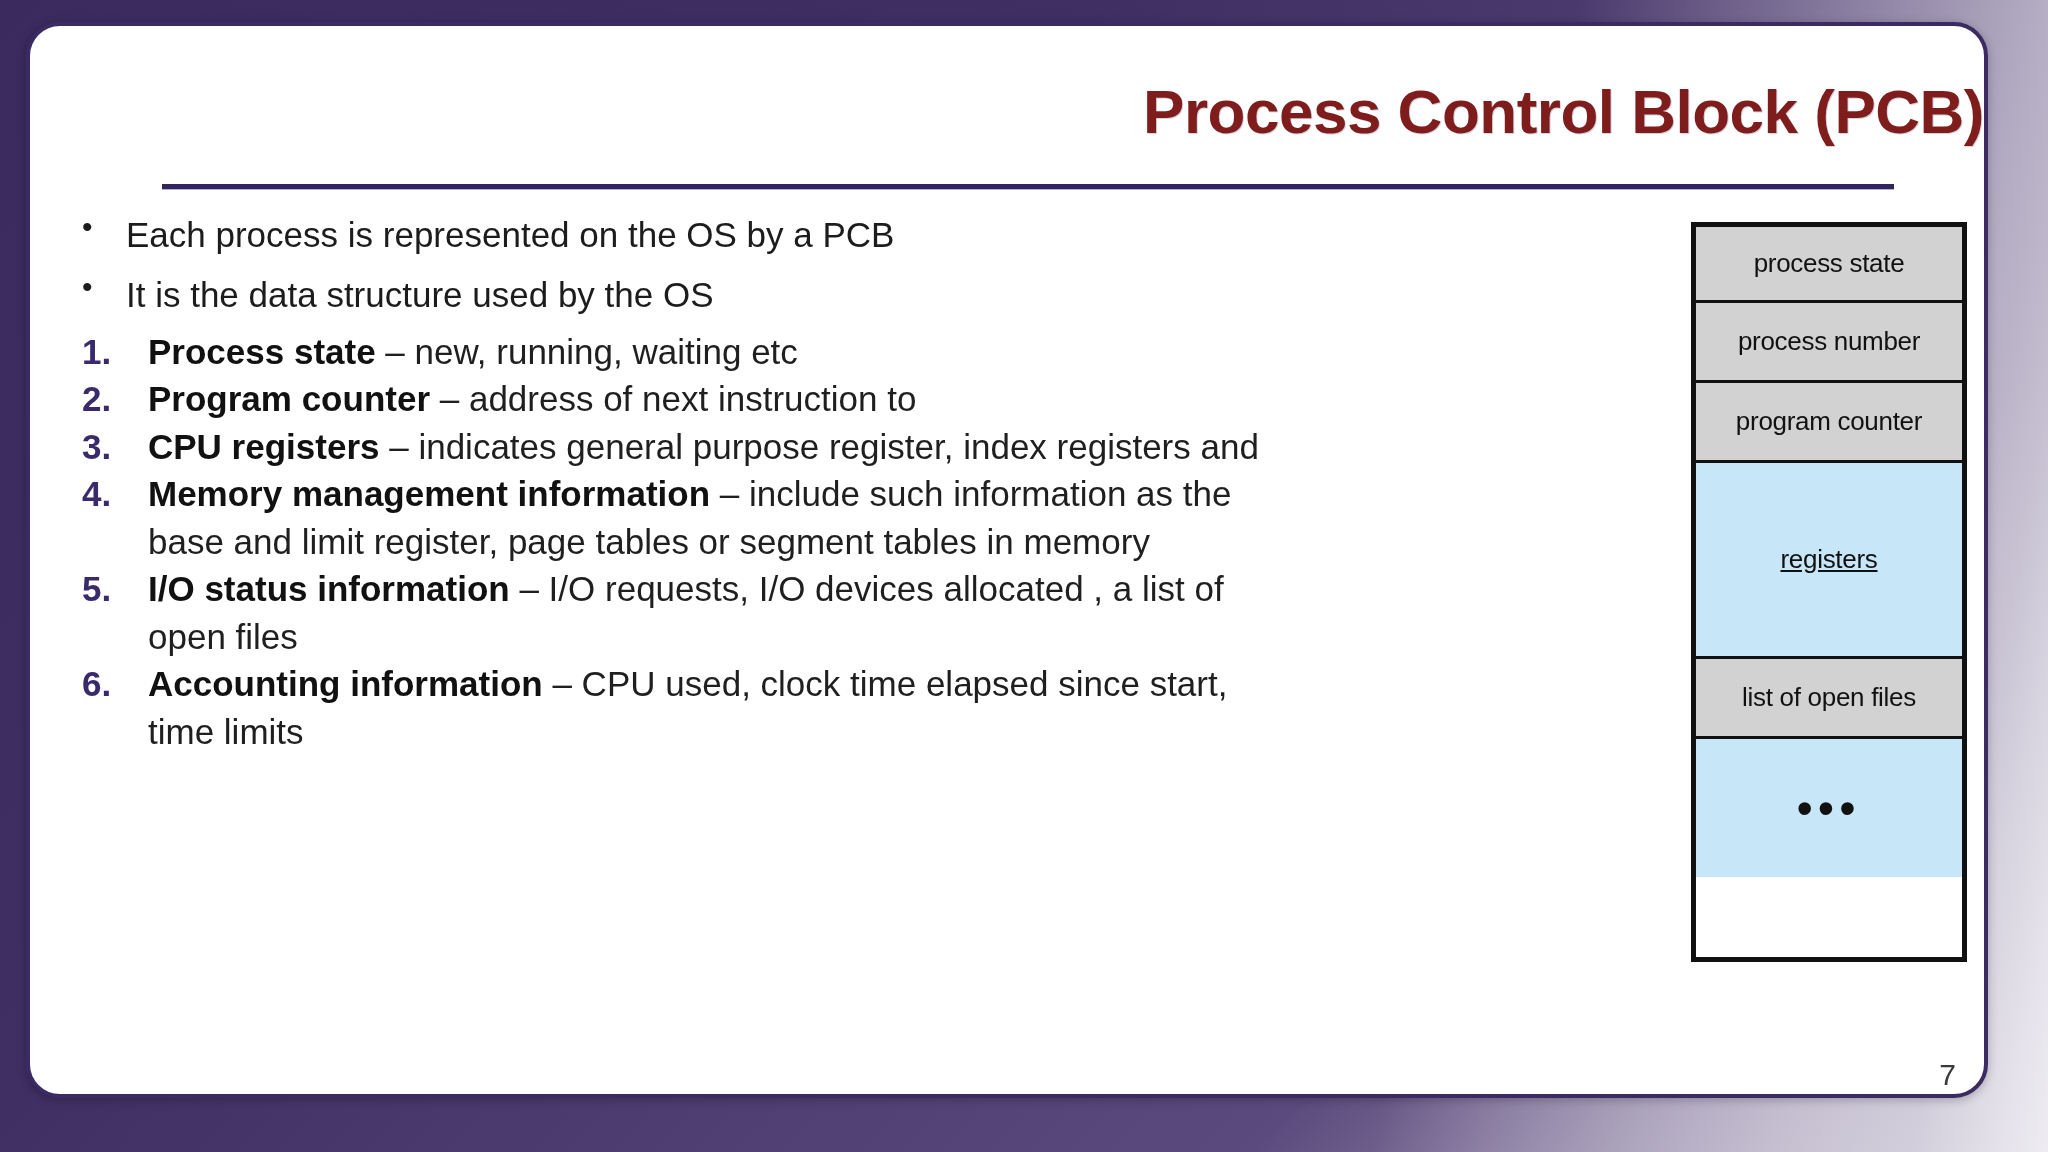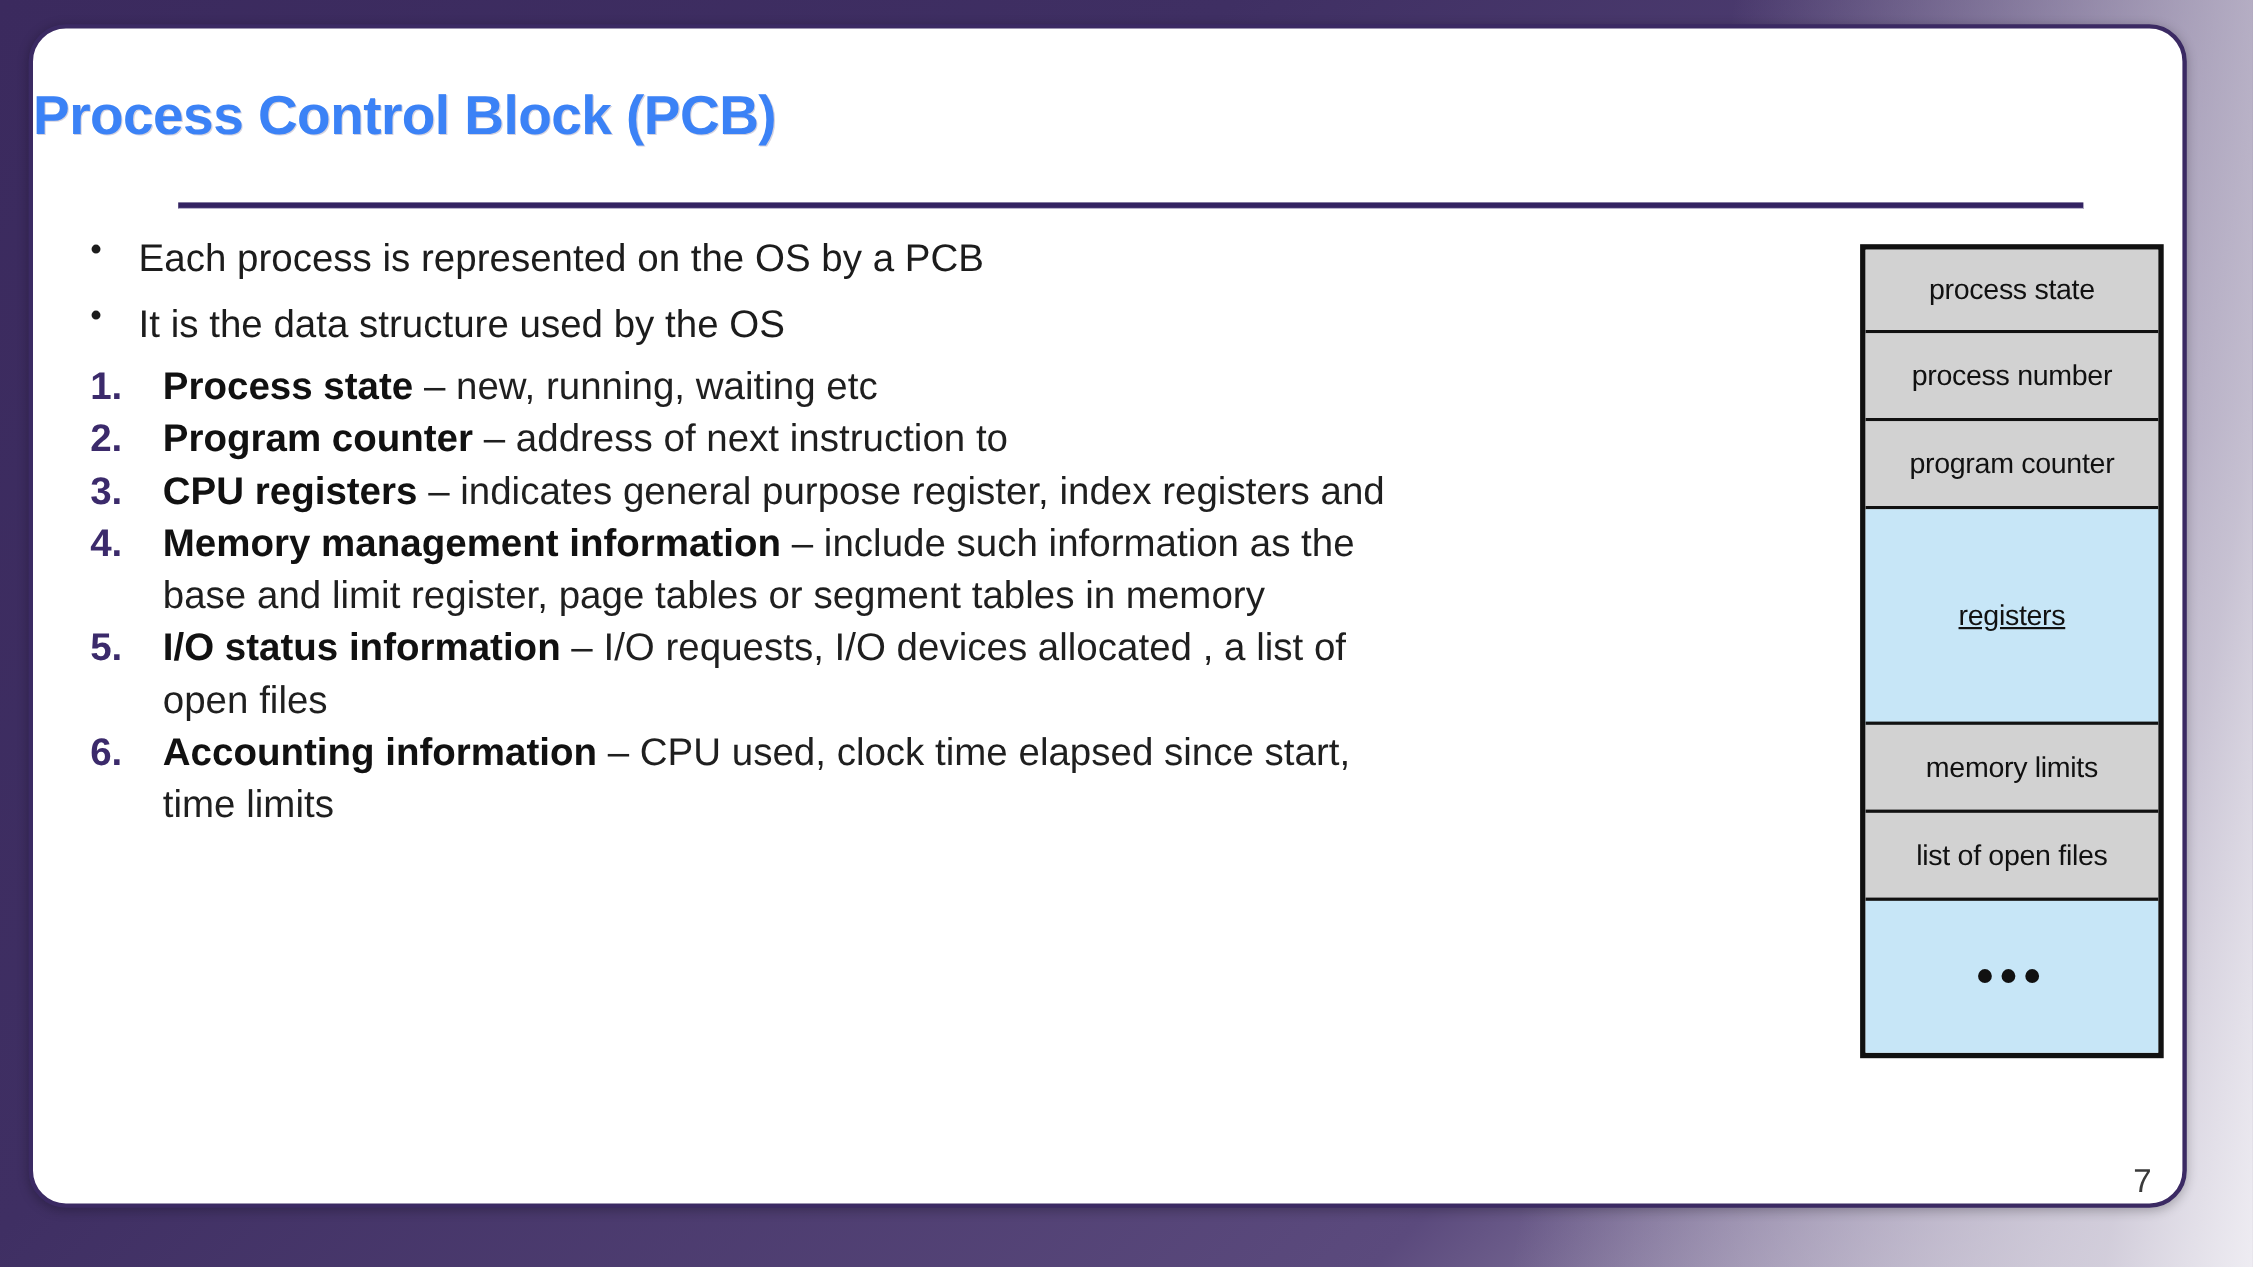--- a/index.html
+++ b/index.html
@@ -45,24 +45,24 @@
     box-shadow: 0 2px 10px rgba(0,0,0,0.25);
     overflow: hidden;
   }
 
   
   #title {
     position: absolute;
     left: 0;
     top: 50px;
     width: 100%;
-    text-align: left;
-    font-size: 50px;
-    font-weight: bold;
-    color: #3b82f6;
+    text-align: right;
+    font-size: 62px;
+    font-weight: bold;
+    color: #7f1d1d;
     letter-spacing: -0.5px;
     font-family: "Liberation Sans", sans-serif;
     text-shadow: 1px 1px 0 rgba(180,175,195,0.55);
     white-space: nowrap;
   }
 
   #title-rule {
     position: absolute;
     left: 132px;
     top: 158px;
@@ -256,23 +256,20 @@
         <div class="pcb-row gray" style="height: 80px;">
           <span>process number</span>
         </div>
         <div class="pcb-row gray" style="height: 80px;">
           <span>program counter</span>
         </div>
         <div class="pcb-row blue" style="height: 196px; text-decoration: underline;">
           <span>registers</span>
         </div>
         <div class="pcb-row gray" style="height: 80px;">
-          <span>memory limits</span>
-        </div>
-        <div class="pcb-row gray" style="height: 80px;">
           <span>list of open files</span>
         </div>
         <div class="pcb-row blue" style="height: 138px;">
           <span class="dots">•••</span>
         </div>
       </div>
 
     <div id="page-number">7</div>
   </div>
 </div>

